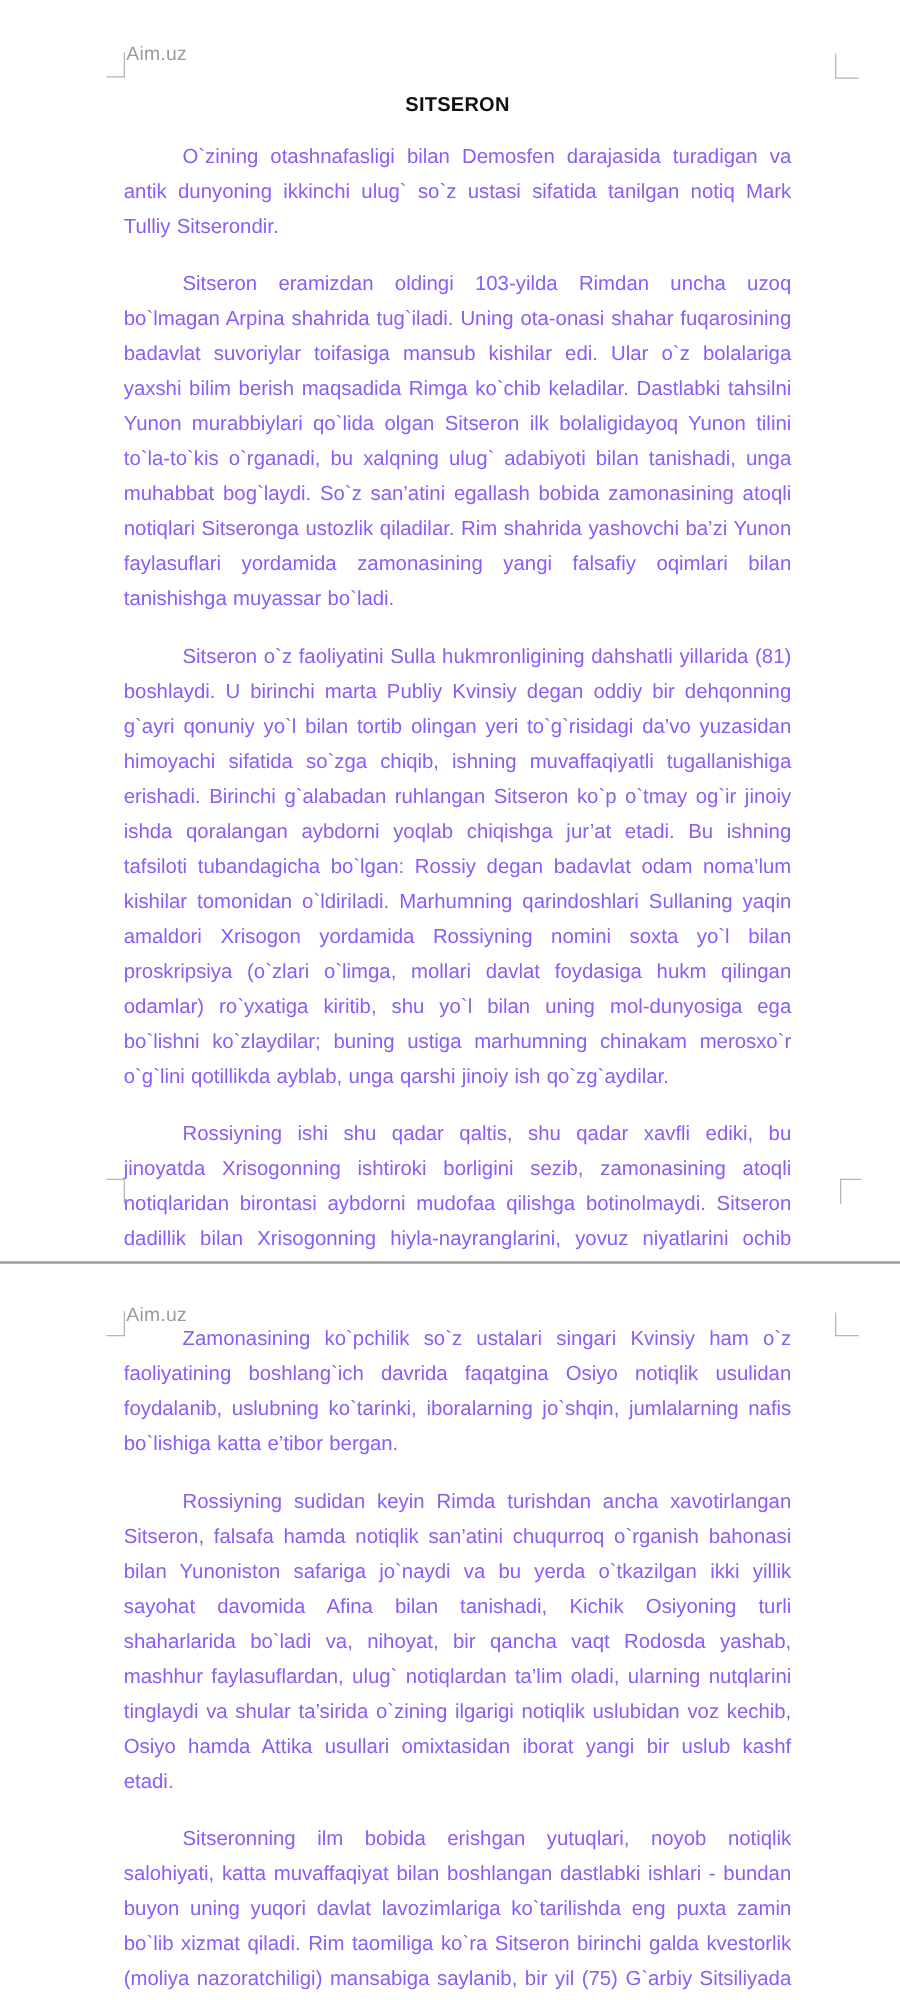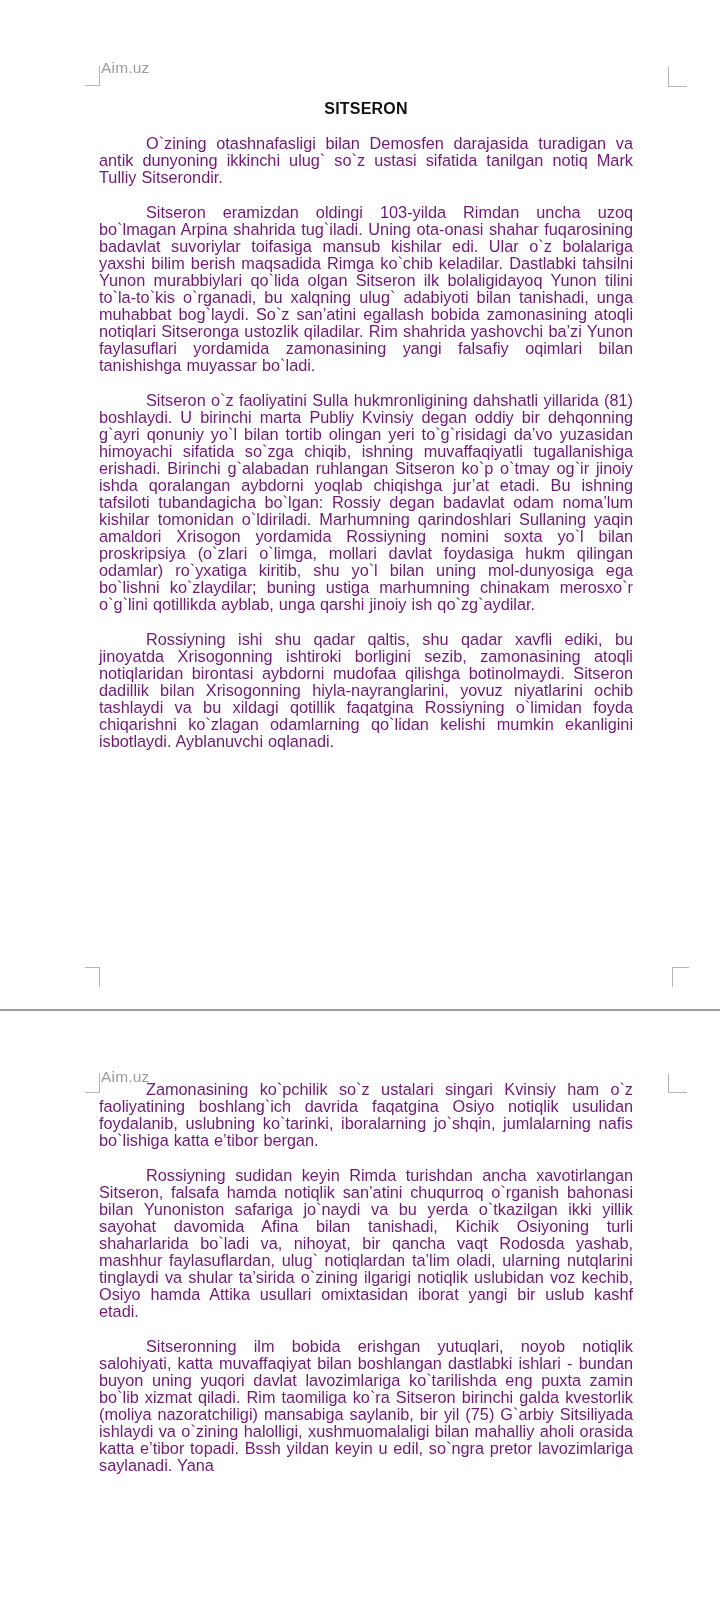--- a/index.html
+++ b/index.html
@@ -6,21 +6,21 @@
   html, body {
     width: 720px; height: 1600px;
     background: #ffffff;
     overflow: hidden;
   }
   body {
     font-family: "Liberation Sans", "DejaVu Sans", sans-serif;
     color: #1e1e1e;
     position: relative;
   }
-  .page { position: absolute; left: 0; width: 696px; overflow: hidden; background: #ffffff; margin-top: 24px; }
+  .page { position: absolute; left: 0; width: 696px; overflow: hidden; background: #ffffff; }
   .page-1 { top: 0; height: 1010px; }
   .page-2 { top: 1012px; height: 588px; }
 
   .watermark {
     position: absolute;
     left: 101px;
     font-size: 15.5px;
     color: #9b9b9b;
     letter-spacing: 0.2px;
   }
@@ -42,24 +42,24 @@
   .doc-title {
     text-align: center;
     font-weight: 700;
     font-size: 16px;
     color: #111111;
     margin-bottom: 17px;
     letter-spacing: 0.2px;
   }
   p.body-para {
     font-size: 16.3px;
-    line-height: 17px;
+    line-height: 28px;
     text-align: justify;
     text-indent: 47px;
-    color: #701a75;
+    color: #8b5cf6;
     margin-bottom: 18px;
     word-spacing: 0.5px;
   }
   .page-divider {
     position: absolute;
     top: 1009px; left: 0;
     width: 720px; height: 2px;
     background: #9c9c9c;
   }
 </style>

